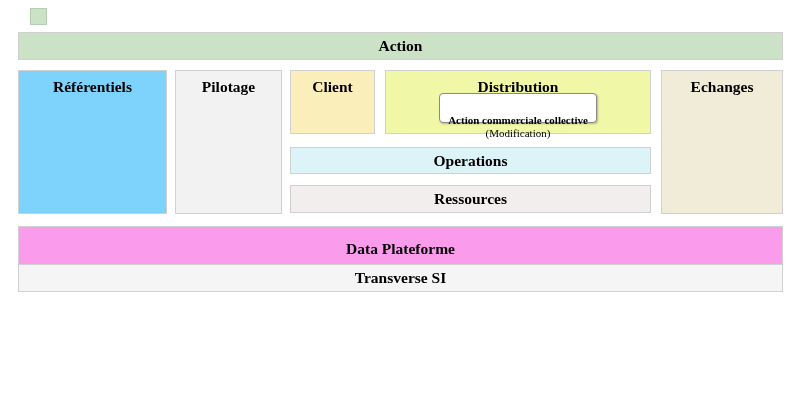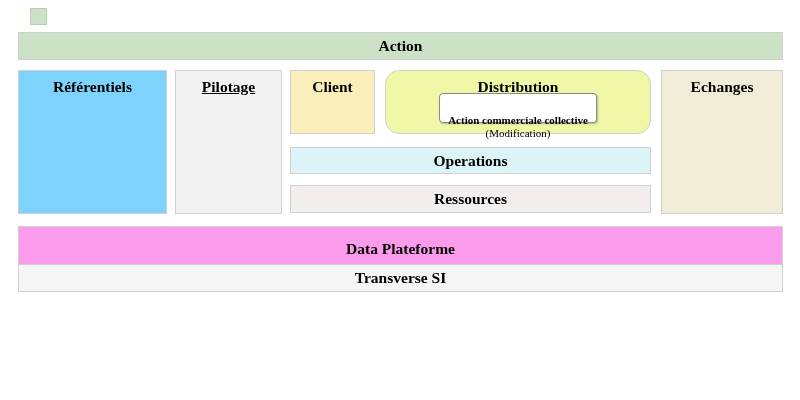--- a/index.html
+++ b/index.html
@@ -83,29 +83,29 @@
   <div class="block swatch" style="background-color: rgb(203, 226, 198);"></div>
 
   <div class="block bar canaux" style="background-color: rgb(203, 226, 198);">
     <span class="label">Action</span>
   </div>
 
   <div class="block panel referentiels" style="background-color: #7dd3fc;">
     <span class="label">Référentiels</span>
   </div>
 
-  <div class="block panel pilotage" style="background-color: rgb(242, 242, 242); text-decoration: underline;">
+  <div class="block panel pilotage" style="background-color: rgb(242, 242, 242);">
     <span class="label">Pilotage</span>
   </div>
 
   <div class="block panel client" style="background-color: rgb(250, 239, 186);">
     <span class="label">Client</span>
   </div>
 
-  <div class="block panel distribution" style="background-color: rgb(240, 247, 166); border-radius: 14px;">
+  <div class="block panel distribution" style="background-color: rgb(240, 247, 166);">
     <span class="label">Distribution</span>
     <div class="action-box">
       <span class="action-title">Action commerciale collective</span>
       <span class="action-sub">(Modification)</span>
     </div>
   </div>
 
   <div class="block panel echanges" style="background-color: rgb(241, 236, 216);">
     <span class="label">Echanges</span>
   </div>

